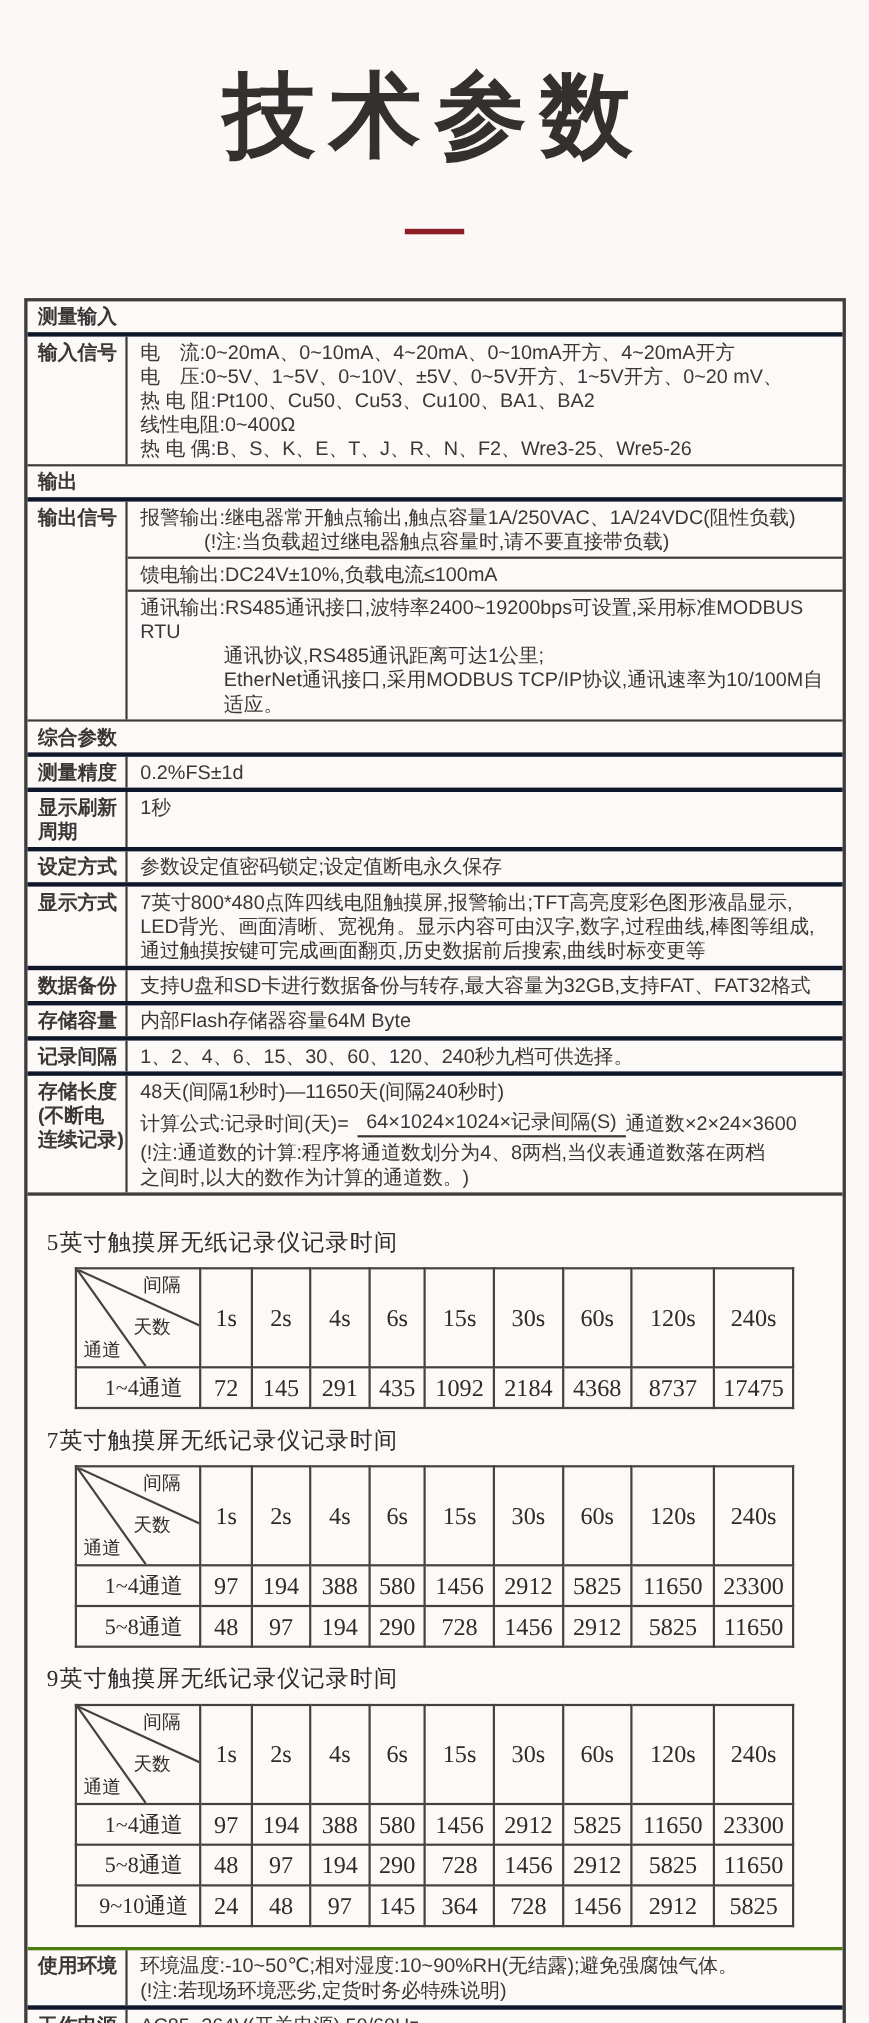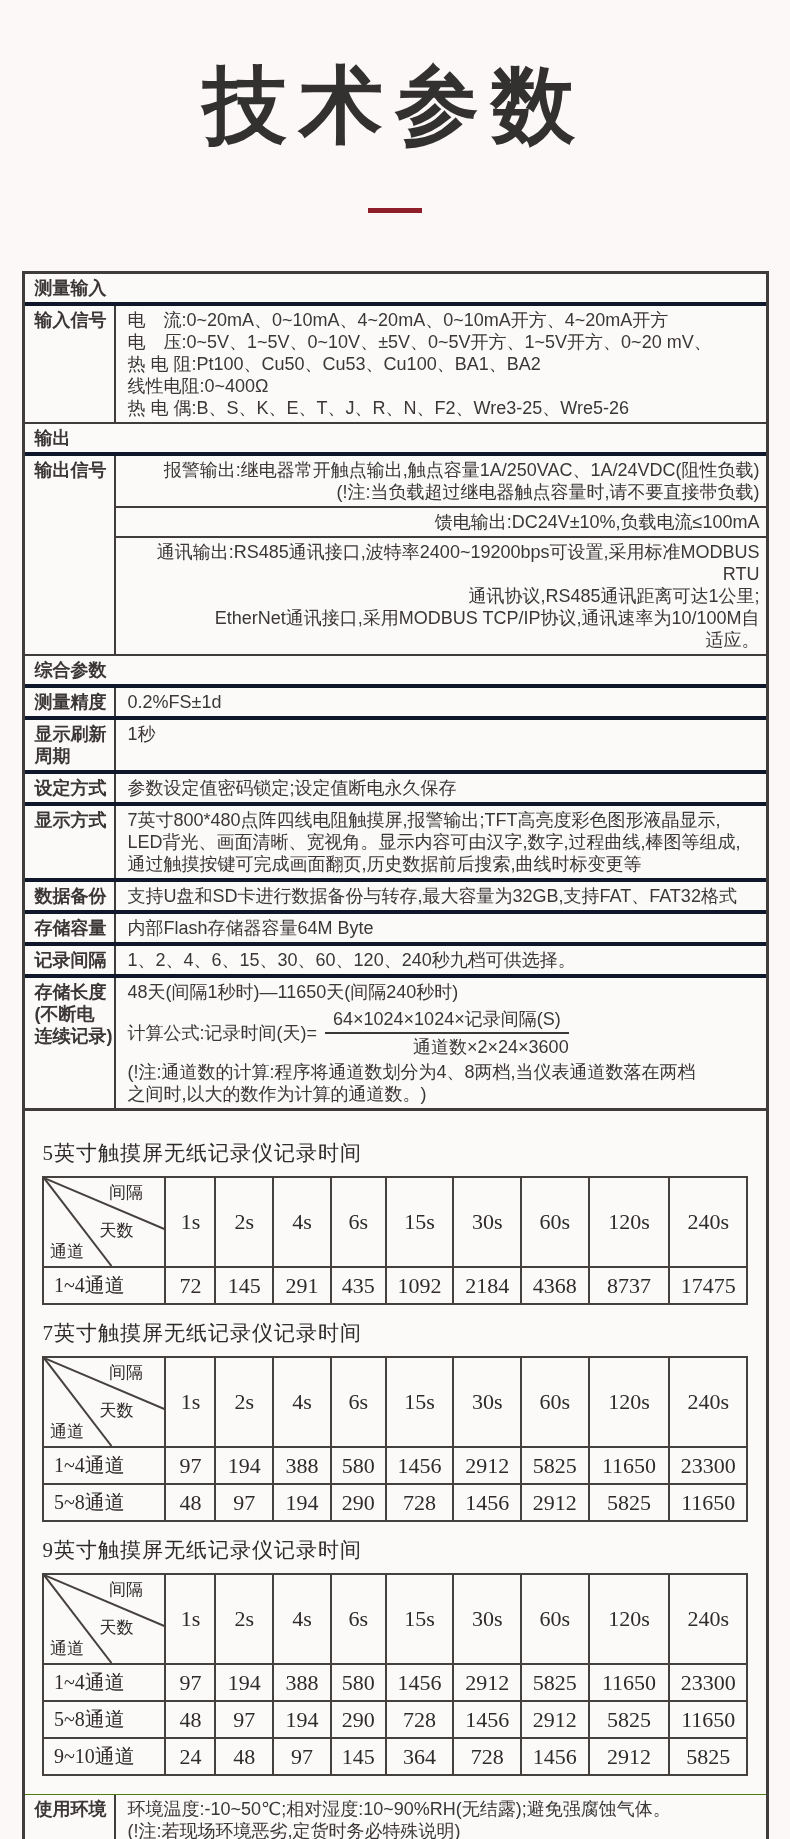--- a/index.html
+++ b/index.html
@@ -22,44 +22,44 @@
     width:741px;margin:58px auto 0;
     border:3px solid #403c3b;background:#fcfaf9;
   }
   
   .row{display:flex;border-top:4px solid #0f172a;font-size:18px;line-height:22px;}
   .sec{border-top:2px solid #403c3b;font-size:18px;line-height:22px;padding:3px 8px 3px 10px;font-weight:600;}
   .sec.first{border-top:none;}
   .lab{flex:0 0 79px;padding:3px 0 3px 10px;border-right:2px solid #403c3b;font-weight:600;}
   .val{flex:1;padding:3px 6px 3px 12px;}
   .val.nopad{padding:0;}
-  .sub{padding:3px 6px 3px 12px;border-top:2px solid #403c3b;text-align:right;}
+  .sub{padding:3px 6px 3px 12px;border-top:2px solid #403c3b;}
   .sub.first{border-top:none;}
   .ind58{padding-left:58px;}
   .ind76{padding-left:76px;}
   .formula{display:flex;align-items:center;margin:5px 0 3px;}
-  .frac{display:inline-flex;flex-direction:column;text-align:right;margin-left:8px;}
+  .frac{display:inline-flex;flex-direction:row;text-align:left;margin-left:8px;}
   .frac .num{padding:0 8px 2px;border-bottom:2px solid #3a3736;}
   .frac .den{padding-top:2px;}
   
   .tables-box{border-top:3px solid #403c3b;padding:14px 0 12px;
     font-family:"Liberation Serif","DejaVu Serif",serif;color:#2e2b2a;}
   .rt-title{font-size:21px;margin:14px 0 9px 18px;letter-spacing:1px;}
-  table.rt{border-collapse:collapse;margin:6px auto;width:706px;table-layout:fixed;}
+  table.rt{border-collapse:collapse;margin:6px auto;width:654px;table-layout:fixed;}
   table.rt td{border:2px solid #45413f;text-align:center;font-size:22px;padding:0;}
   table.rt tr.hdr td{height:88px;font-size:22px;}
   table.rt tr.data td{height:35px;}
-  table.rt td.rowlab{text-align:left;padding-left:10px;font-size:20px;}
+  table.rt td.rowlab{text-align:center;padding-left:10px;font-size:20px;}
   .corner{position:relative;}
   .corner svg{position:absolute;left:0;top:0;width:100%;height:100%;}
   .corner .c-int{position:absolute;top:3px;left:54%;font-size:17px;}
   .corner .c-days{position:absolute;top:47%;left:46%;font-size:17px;}
   .corner .c-chan{position:absolute;bottom:3px;left:6px;font-size:17px;}
   
-  .bottom-first{border-top:1px solid #4d7c0f;}
+  .bottom-first{border-top:3px solid #4d7c0f;}
 </style>
 </head>
 <body>
 
 <div class="page-title">技术参数</div>
 <div class="title-underline" style="background:#8e1f28"></div>
 
 <div class="doc">
 
   <div class="sec first">测量输入</div>

